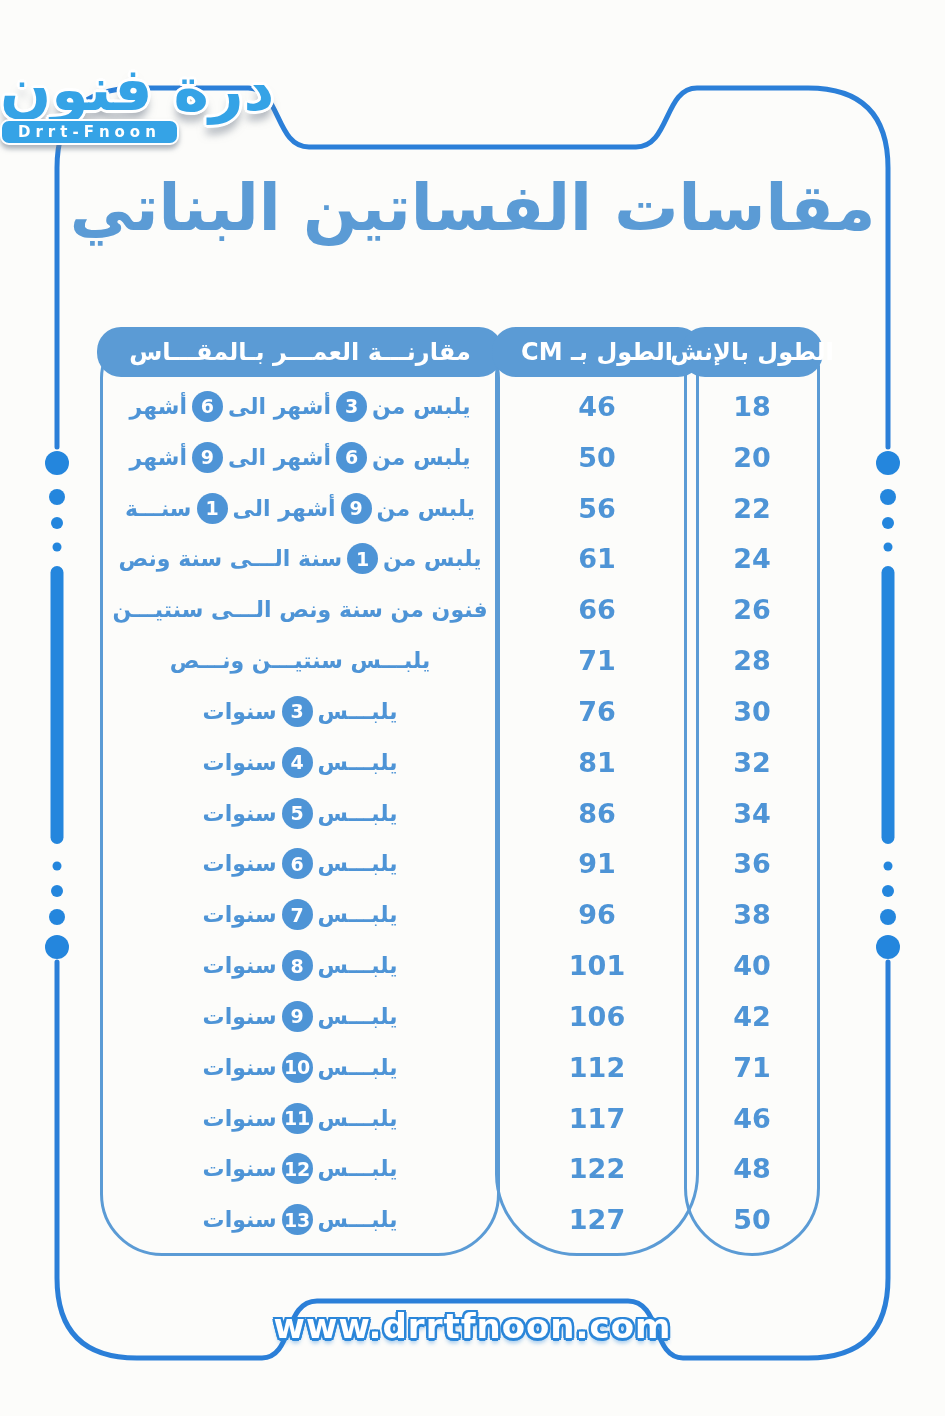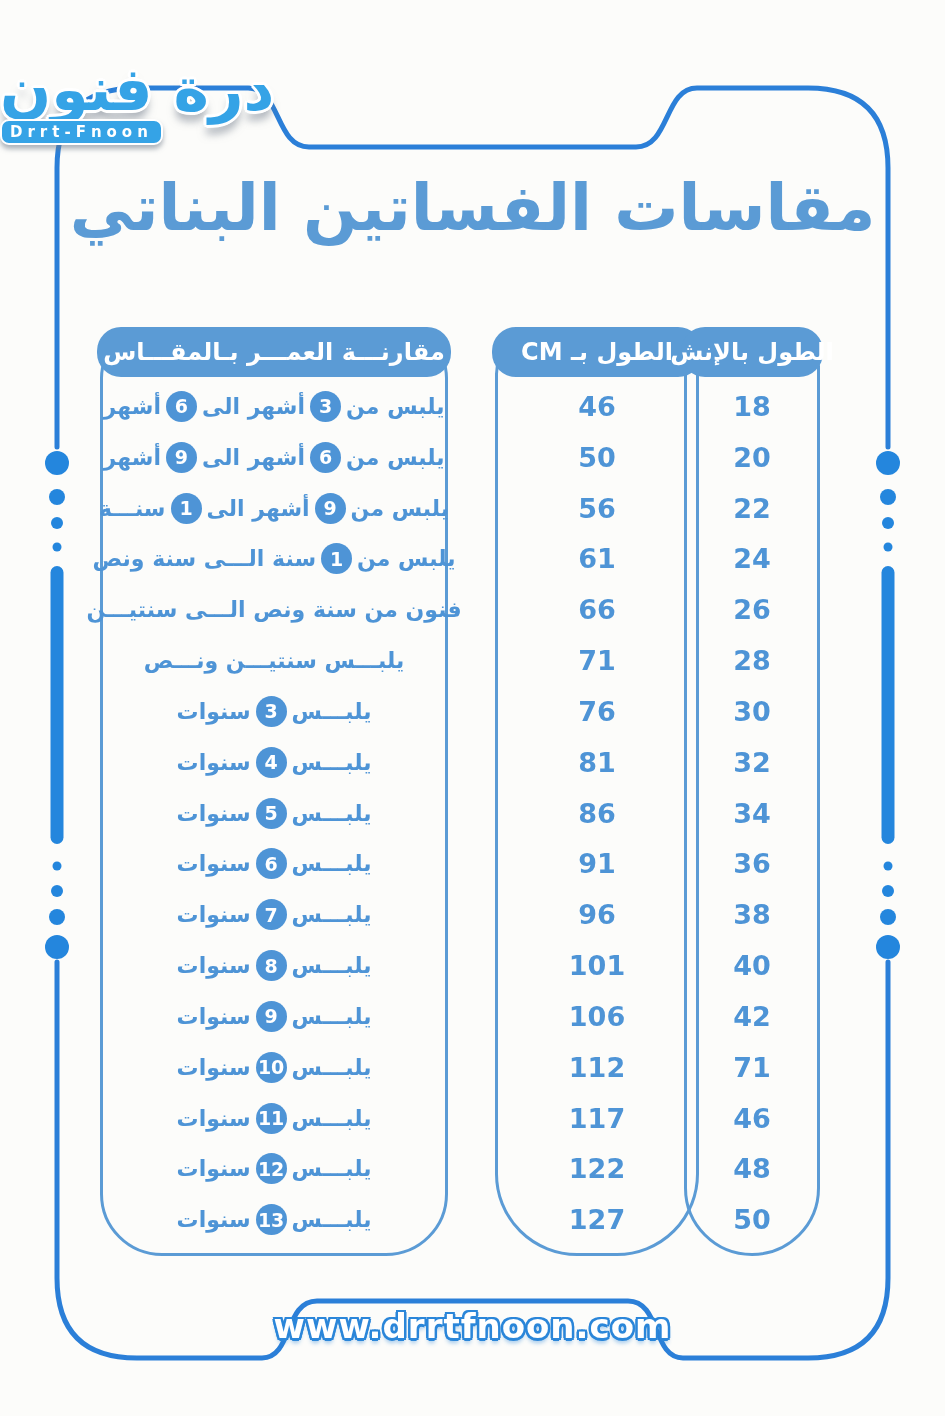--- a/index.html
+++ b/index.html
@@ -19,33 +19,33 @@
     font-size:60px;font-weight:bold;color:#35a3e6;direction:rtl;line-height:1.1;
     text-shadow:
       -3px 0 0 #fff,3px 0 0 #fff,0 -3px 0 #fff,0 3px 0 #fff,
       -2px -2px 0 #fff,2px -2px 0 #fff,-2px 2px 0 #fff,2px 2px 0 #fff,
       0 9px 8px rgba(110,120,135,.6);
   }
   .logo-en{
     display:inline-block;margin-top:-16px;position:relative;z-index:4;
     background:#35a3e6;color:#ffffff;
     font-size:15px;font-weight:bold;letter-spacing:5px;
-    padding:2px 8px;border-radius:9px;border:2px solid #ffffff;
+    padding:2px 16px;border-radius:9px;border:2px solid #ffffff;
     box-shadow:0 4px 5px rgba(110,120,135,.55);
   }
   
   .title{
     position:absolute;top:168px;left:0;right:0;
     text-align:center;direction:rtl;
     font-size:64px;font-weight:bold;color:#5b9bd5;line-height:1.25;
     white-space:nowrap;
   }
   
   .col{position:absolute;top:330px;height:926px;border:3px solid #5b9bd5;border-radius:46px;background:transparent;box-sizing:border-box;}
-  .col-age{left:100px;width:348px;border-radius:48px 48px 62px 62px;}
+  .col-age{left:100px;width:400px;border-radius:48px 48px 62px 62px;}
   .col-cm{left:495px;width:204px;border-radius:44px 44px 82px 82px;}
   .col-in{left:684px;width:136px;border-radius:44px 44px 82px 82px;}
   .col-header{
     position:absolute;top:-6px;left:-6px;right:-6px;height:50px;
     background:#5b9bd5;border-radius:24px;
     color:#ffffff;font-weight:bold;font-size:24px;
     display:flex;align-items:center;justify-content:center;
     direction:rtl;white-space:nowrap;z-index:2;
   }
   .col-rows{

